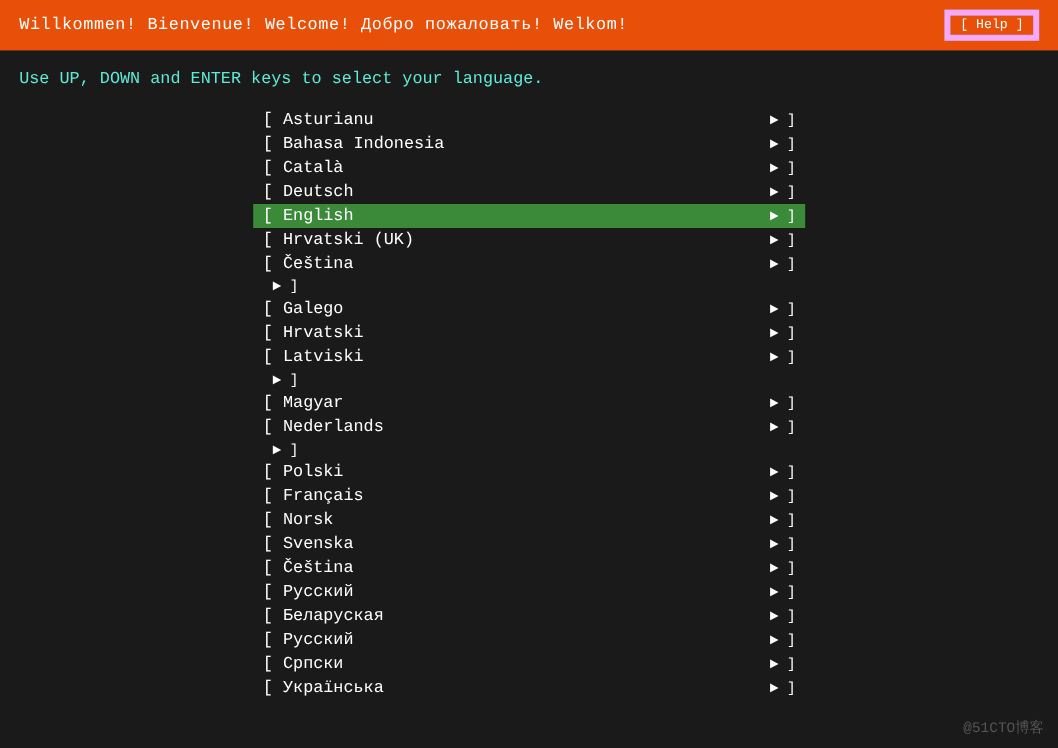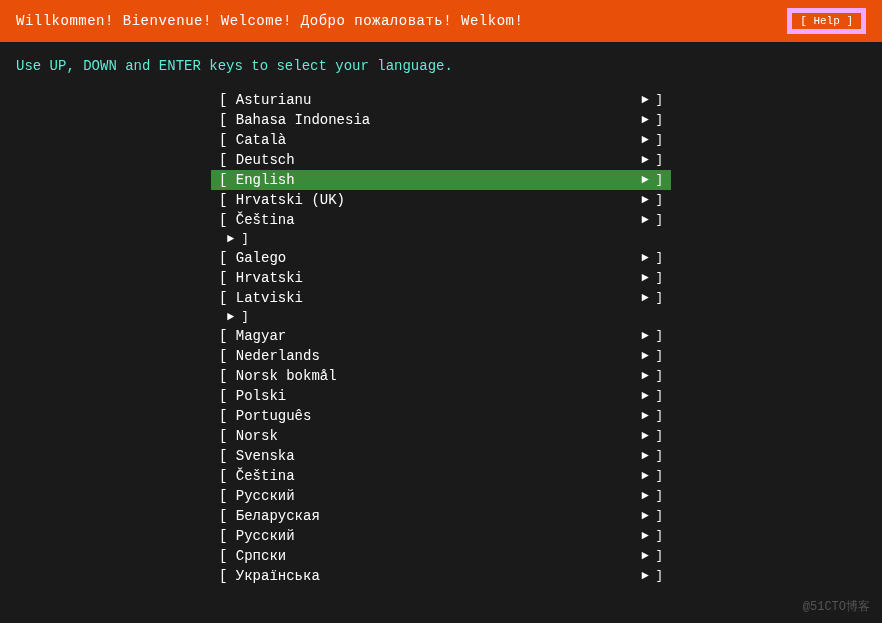--- a/index.html
+++ b/index.html
@@ -145,29 +145,28 @@
     </div>
     <div class="language-item">
       <span class="language-label">[ Magyar</span>
       <span class="language-arrow">► ]</span>
     </div>
     <div class="language-item">
       <span class="language-label">[ Nederlands</span>
       <span class="language-arrow">► ]</span>
     </div>
     <div class="language-item">
-      <span class="language-label">[ Norsk bokmål</span>
       <span class="language-arrow">► ]</span>
     </div>
     <div class="language-item">
       <span class="language-label">[ Polski</span>
       <span class="language-arrow">► ]</span>
     </div>
     <div class="language-item">
-      <span class="language-label">[ Português</span>
+      <span class="language-label">[ Français</span>
       <span class="language-arrow">► ]</span>
     </div>
     <div class="language-item">
       <span class="language-label">[ Norsk</span>
       <span class="language-arrow">► ]</span>
     </div>
     <div class="language-item">
       <span class="language-label">[ Svenska</span>
       <span class="language-arrow">► ]</span>
     </div>

